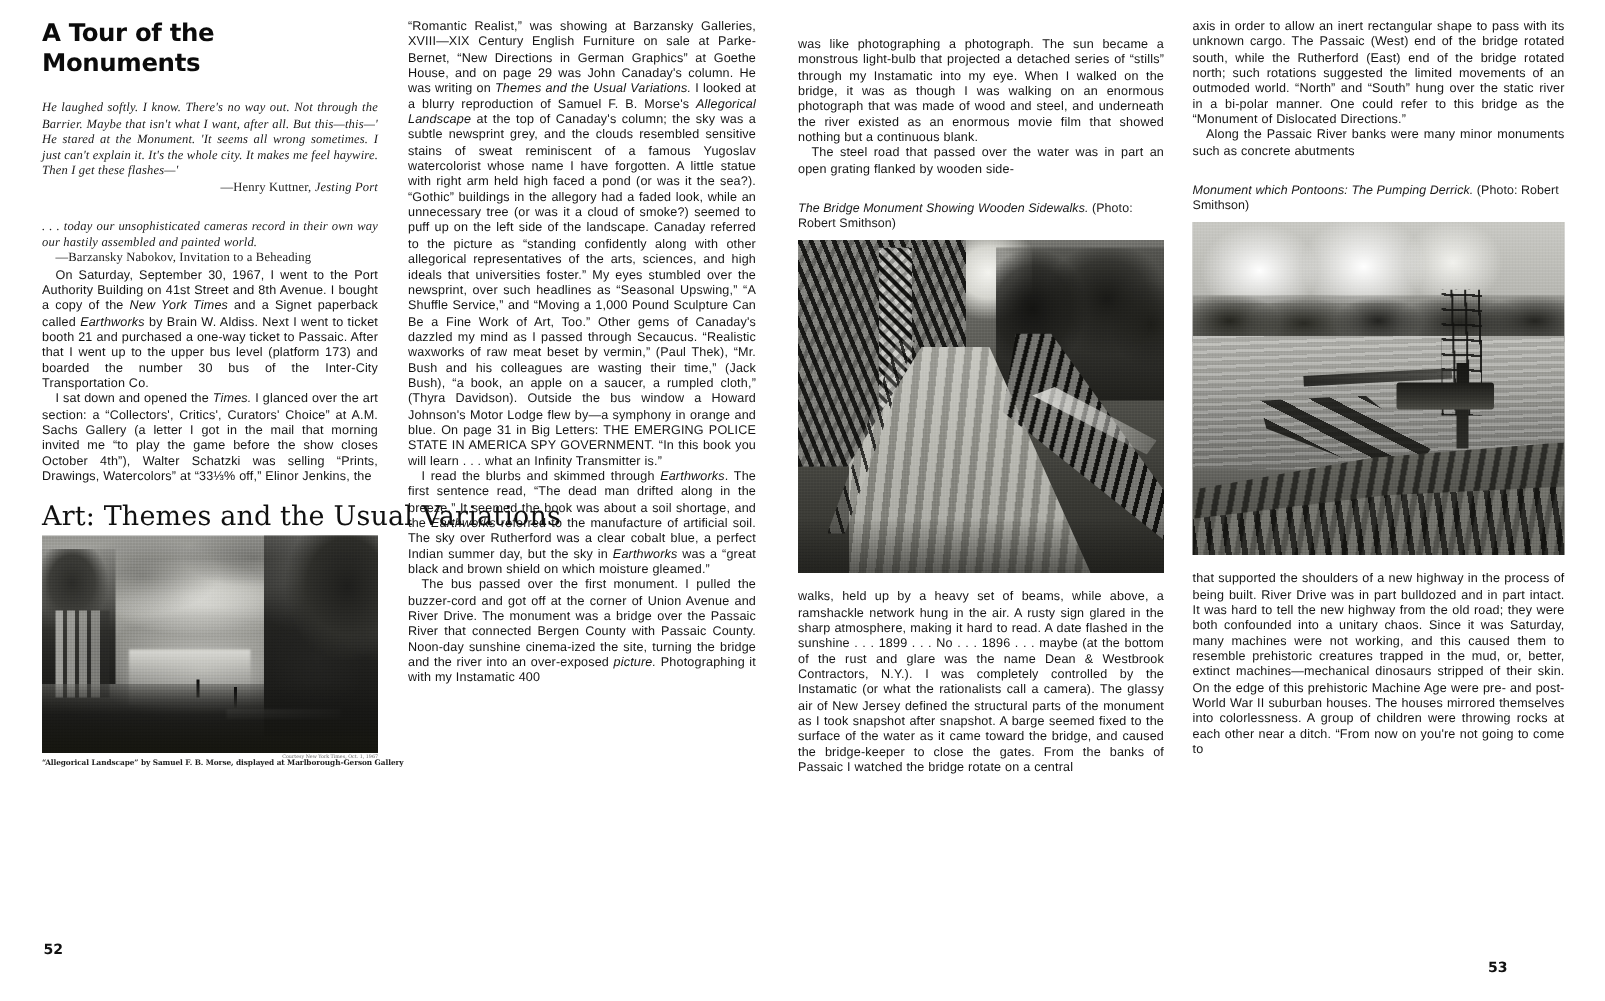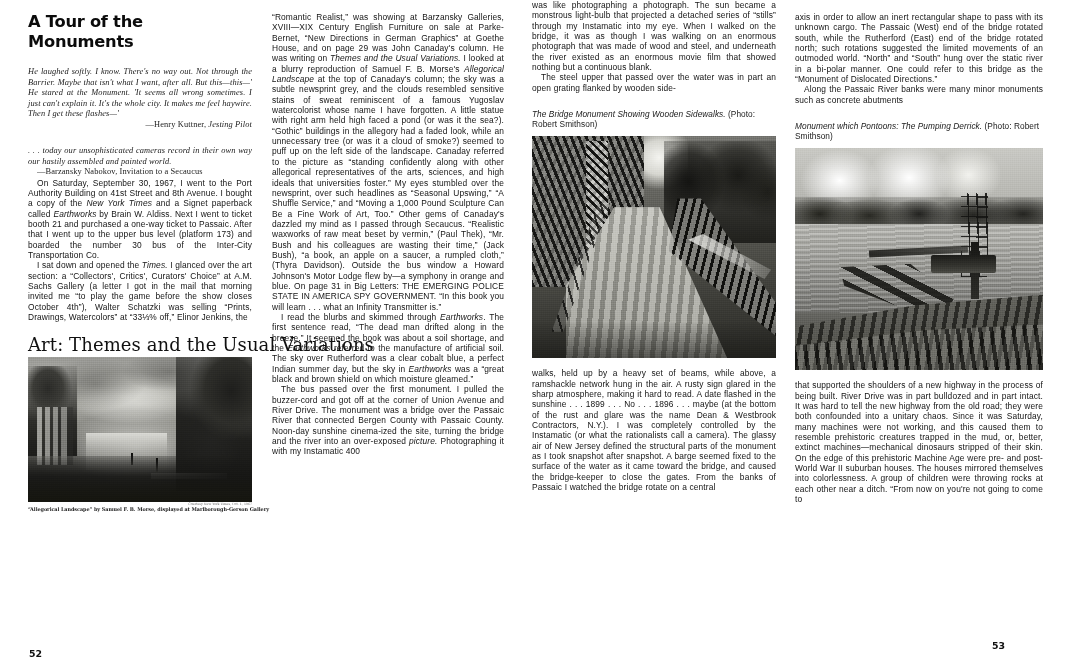--- a/index.html
+++ b/index.html
@@ -25,21 +25,21 @@
     background: #ffffff;
   }
 
   
   .col {
     position: absolute;
     box-sizing: border-box;
   }
   .col-1 { left: 28px;  top: 12px;  width: 224px; }
   .col-2 { left: 272px; top: 12px;  width: 232px; }
-  .col-3 { left: 532px; top: 0;  width: 244px; }
+  .col-3 { left: 532px; top: 24px;  width: 244px; }
   .col-4 { left: 795px; top: 12px;  width: 248px; }
 
   
   .bodytext {
     font-family: Liberation Sans, sans-serif;
     font-size: 8.4px;
     line-height: 10.35px;
     text-align: justify;
     text-justify: inter-word;
     letter-spacing: 0.12px;
@@ -128,21 +128,21 @@
   }
 
   
   .folio {
     position: absolute;
     font-family: "DejaVu Sans", sans-serif;
     font-weight: bold;
     font-size: 9.4px;
     color: #111;
   }
-  .folio-left  { left: 29px;  top: 648px; }
+  .folio-left  { left: 29px;  top: 628px; }
   .folio-right { left: 992px; top: 640px; }
 
   
   .photo {
     position: relative;
     overflow: hidden;
     background: #8a8a8a;
   }
 
   
@@ -364,28 +364,28 @@
   <div class="col col-1">
 
     <h1 class="article-title">
       <span>A Tour of the Monuments</span><br>
     </h1>
 
     <div class="spacer-16"></div>
 
     <div class="epigraph">
       <p>He laughed softly. I know. There's no way out. Not through the Barrier. Maybe that isn't what I want, after all. But this—this—' He stared at the Monument. 'It seems all wrong sometimes. I just can't explain it. It's the whole city. It makes me feel haywire. Then I get these flashes—'</p>
-      <p class="attrib"><span>—Henry Kuttner, </span><span class="work">Jesting Pilot</span></p>
+      <p class="attrib"><span>—Henry Kuttner, </span><span class="work">Jesting Port</span></p>
     </div>
 
     <div class="spacer-16"></div>
 
     <div class="epigraph">
       <p>. . . today our unsophisticated cameras record in their own way our hastily assembled and painted world.</p>
-      <p class="attrib-left"><span>—Barzansky Nabokov, </span><span class="work">Invitation to a Secaucus</span></p>
+      <p class="attrib-left"><span>—Barzansky Nabokov, </span><span class="work">Invitation to a Beheading</span></p>
     </div>
 
     <div class="bodytext">
       <p><span>On Saturday, September 30, 1967, I went to the Port Authority Building on 41st Street and 8th Avenue. I bought a copy of the </span><i>New York Times</i><span> and a Signet paperback called </span><i>Earthworks</i><span> by Brain W. Aldiss. Next I went to ticket booth 21 and purchased a one-way ticket to Passaic. After that I went up to the upper bus level (platform 173) and boarded the number 30 bus of the Inter-City Transportation Co.</span></p>
       <p><span>I sat down and opened the </span><i>Times.</i><span> I glanced over the art section: a “Collectors', Critics', Curators' Choice” at A.M. Sachs Gallery (a letter I got in the mail that morning invited me “to play the game before the show closes October 4th”), Walter Schatzki was selling “Prints, Drawings, Watercolors” at “33⅓% off,” Elinor Jenkins, the</span></p>
     </div>
 
     <div class="spacer-16"></div>
 
     <div class="section-head">Art: Themes and the Usual Variations</div>
@@ -413,21 +413,21 @@
     <div class="bodytext">
       <p class="noindent"><span>“Romantic Realist,” was showing at Barzansky Galleries, XVIII—XIX Century English Furniture on sale at Parke-Bernet, “New Directions in German Graphics” at Goethe House, and on page 29 was John Canaday's column. He was writing on </span><i>Themes and the Usual Variations.</i><span> I looked at a blurry reproduction of Samuel F. B. Morse's </span><i>Allegorical Landscape</i><span> at the top of Canaday's column; the sky was a subtle newsprint grey, and the clouds resembled sensitive stains of sweat reminiscent of a famous Yugoslav watercolorist whose name I have forgotten. A little statue with right arm held high faced a pond (or was it the sea?). “Gothic” buildings in the allegory had a faded look, while an unnecessary tree (or was it a cloud of smoke?) seemed to puff up on the left side of the landscape. Canaday referred to the picture as “standing confidently along with other allegorical representatives of the arts, sciences, and high ideals that universities foster.” My eyes stumbled over the newsprint, over such headlines as “Seasonal Upswing,” “A Shuffle Service,” and “Moving a 1,000 Pound Sculpture Can Be a Fine Work of Art, Too.” Other gems of Canaday's dazzled my mind as I passed through Secaucus. “Realistic waxworks of raw meat beset by vermin,” (Paul Thek), “Mr. Bush and his colleagues are wasting their time,” (Jack Bush), “a book, an apple on a saucer, a rumpled cloth,” (Thyra Davidson). Outside the bus window a Howard Johnson's Motor Lodge flew by—a symphony in orange and blue. On page 31 in Big Letters: THE EMERGING POLICE STATE IN AMERICA SPY GOVERNMENT. “In this book you will learn . . . what an Infinity Transmitter is.”</span></p>
       <p><span>I read the blurbs and skimmed through </span><i>Earthworks</i><span>. The first sentence read, “The dead man drifted along in the breeze.” It seemed the book was about a soil shortage, and the </span><i>Earthworks</i><span> referred to the manufacture of artificial soil. The sky over Rutherford was a clear cobalt blue, a perfect Indian summer day, but the sky in </span><i>Earthworks</i><span> was a “great black and brown shield on which moisture gleamed.”</span></p>
       <p><span>The bus passed over the first monument. I pulled the buzzer-cord and got off at the corner of Union Avenue and River Drive. The monument was a bridge over the Passaic River that connected Bergen County with Passaic County. Noon-day sunshine cinema-ized the site, turning the bridge and the river into an over-exposed </span><i>picture.</i><span> Photographing it with my Instamatic 400</span></p>
     </div>
   </div>
 
   <div class="col col-3">
     <div class="bodytext">
       <p class="noindent">was like photographing a photograph. The sun became a monstrous light-bulb that projected a detached series of “stills” through my Instamatic into my eye. When I walked on the bridge, it was as though I was walking on an enormous photograph that was made of wood and steel, and underneath the river existed as an enormous movie film that showed nothing but a continuous blank.</p>
-      <p>The steel upper that passed over the water was in part an open grating flanked by wooden side-</p>
+      <p>The steel road that passed over the water was in part an open grating flanked by wooden side-</p>
     </div>
 
     <div class="spacer-16"></div>
 
     <div class="caption"><span class="ital">The Bridge Monument Showing Wooden Sidewalks.</span><span> (Photo: Robert Smithson)</span></div>
 
     <div class="spacer-7"></div>
 
     <div class="photo photo-bridge">
       <div class="bg-sky"></div>

